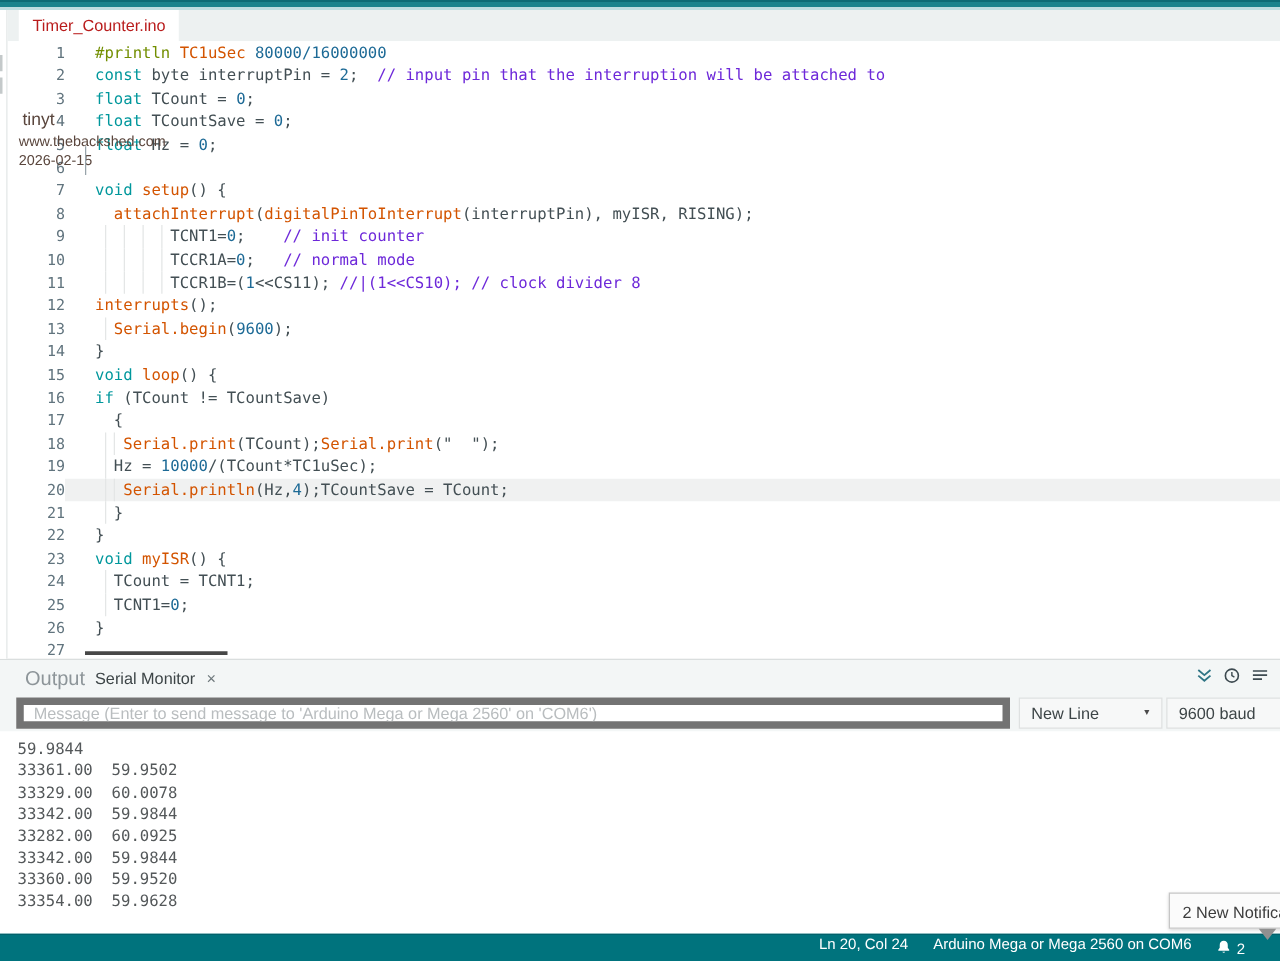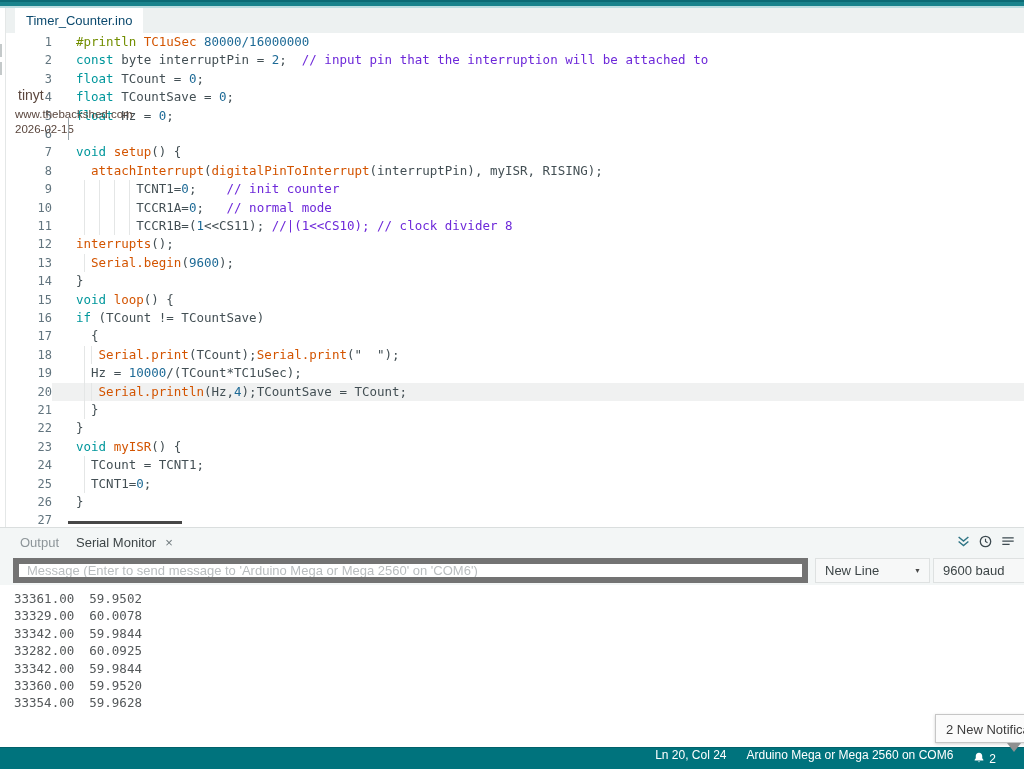--- a/index.html
+++ b/index.html
@@ -9,21 +9,21 @@
   }
   
   .topbar{position:absolute;left:0;top:0;width:1024px;height:8px;
     background:linear-gradient(to bottom,#0c6b75 0,#0c6b75 2px,#19838c 2px,#19838c 6px,#bddde0 6px,#bddde0 8px);}
   
   .leftstrip{position:absolute;left:0;top:8px;width:5px;height:519px;background:#fff;border-right:1px solid #e4e7e7;z-index:2;}
   .strip-mark{position:absolute;left:0;width:2px;height:13px;background:#c4c9ca;}
   
   .tabbar{position:absolute;left:6px;top:8px;width:1018px;height:25px;background:#edf1f1;}
   .tab{position:absolute;left:9px;top:0;height:25px;background:#fff;padding:0 11px;
-    font-size:13px;color:#0c4a6e;line-height:26px;white-space:nowrap;}
+    font-size:13px;color:#b91c1c;line-height:26px;white-space:nowrap;}
   
   .editor{position:absolute;left:6px;top:33px;width:1018px;height:494px;background:#fff;overflow:hidden;}
   .crow{position:absolute;left:0;right:0;height:18.4px;}
   .curbg{position:absolute;left:46px;right:0;top:0;height:100%;background:#f0f1f1;}
   .lnum{position:absolute;left:0;top:0;width:46px;text-align:right;
     font:12px/18.4px "DejaVu Sans Mono",monospace;color:#61747e;}
   .ctext{position:absolute;left:70px;top:0;white-space:pre;
     font:12.5px/18.4px "DejaVu Sans Mono",monospace;color:#434f54;}
   .guide{position:absolute;top:0;width:1px;height:18.4px;background:#e4e6e6;}
   .tok-kw{color:#00979c}.tok-fn{color:#d35400}.tok-num{color:#1d6a96}
@@ -31,21 +31,21 @@
   
   .wm{position:absolute;z-index:3;color:#5a463d;white-space:nowrap;}
   .wm1{left:18px;top:87px;font-size:14px;}
   .wm2{left:15px;top:108px;font-size:11.5px;}
   .wm3{left:15px;top:123px;font-size:11.5px;}
   .wmcaret{position:absolute;left:68px;top:117px;width:1px;height:23px;background:#98a4aa;z-index:3;}
   
   .hthumb{position:absolute;left:68px;top:521px;width:114px;height:3px;background:#474747;z-index:4;}
   
   .panel{position:absolute;left:0;top:527px;width:1024px;height:220px;background:#f3f6f6;border-top:1px solid #dadede;box-sizing:border-box;}
-  .ptab-output{position:absolute;left:20px;top:7px;font-size:13px;color:#8d9599;}
+  .ptab-output{position:absolute;left:20px;top:7px;font-size:16px;color:#8d9599;}
   .ptab-serial{position:absolute;left:76px;top:7px;font-size:13px;color:#3d4547;display:flex;gap:9px;align-items:center;}
   .ptab-close{color:#6e787c;font-size:13px;}
   .picons{position:absolute;right:9px;top:6px;display:flex;gap:9px;align-items:center;}
   .msg-input{position:absolute;left:13px;top:30px;width:795px;height:25px;box-sizing:border-box;
     background:#fff;border:6px solid #737373;padding:0 8px;font-size:13px;color:#3d4547;outline:none;
     font-family:"Liberation Sans",sans-serif;}
   .msg-input::placeholder{color:#b9bdbf;opacity:1;}
   .dropdown{position:absolute;top:30px;height:25px;box-sizing:border-box;background:#f7f8f8;border:1px solid #dee1e1;
     font-size:13px;color:#3d4547;line-height:24px;padding-left:9px;white-space:nowrap;}
   .dd-newline{left:815px;width:115px;}
@@ -246,21 +246,21 @@
     </span>
   </div>
   <input class="msg-input" placeholder="Message (Enter to send message to 'Arduino Mega or Mega 2560' on 'COM6')" style="">
   <div class="dropdown dd-newline">
     <span>New Line</span>
     <span class="dd-caret">▼</span>
   </div>
   <div class="dropdown dd-baud">
     <span>9600 baud</span>
   </div>
-  <div class="serialout"><div>33361.00  59.9502</div><div>33329.00  60.0078</div><div>33342.00  59.9844</div><div>33282.00  60.0925</div><div>33342.00  59.9844</div><div>33360.00  59.9520</div><div>33354.00  59.9628</div></div>
+  <div class="serialout"><div>59.9844</div><div>33361.00  59.9502</div><div>33329.00  60.0078</div><div>33342.00  59.9844</div><div>33282.00  60.0925</div><div>33342.00  59.9844</div><div>33360.00  59.9520</div><div>33354.00  59.9628</div></div>
 </div>
 
 <div class="toast">2 New Notifications</div>
 <div class="toast-arrow"></div>
 
 <div class="statusbar">
   <span>Ln 20, Col 24</span>
   <span>Arduino Mega or Mega 2560 on COM6</span>
   <span class="sb-bell">
     <span>

